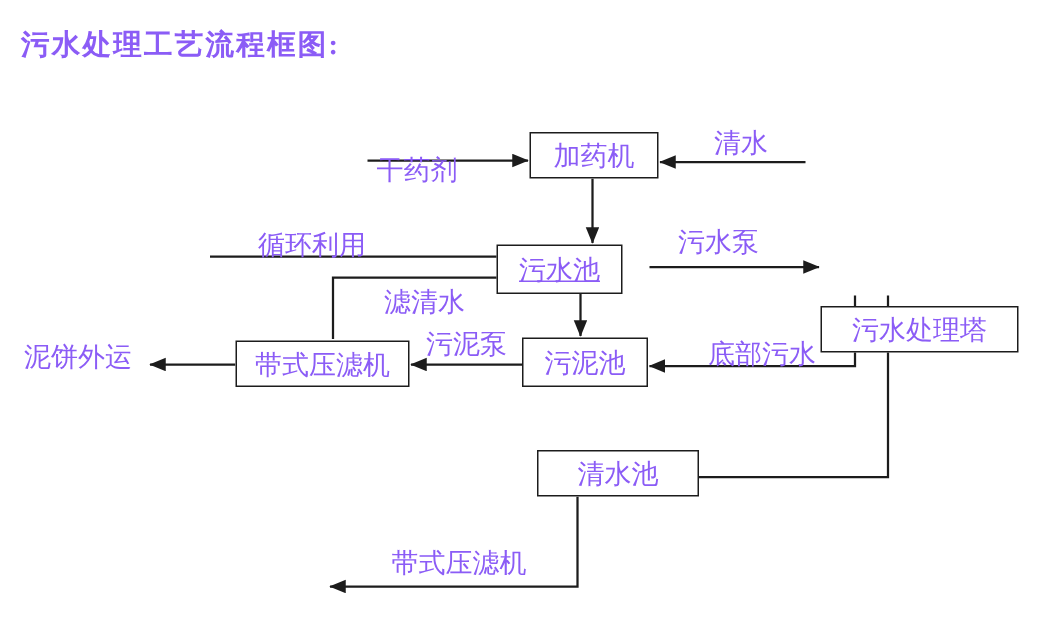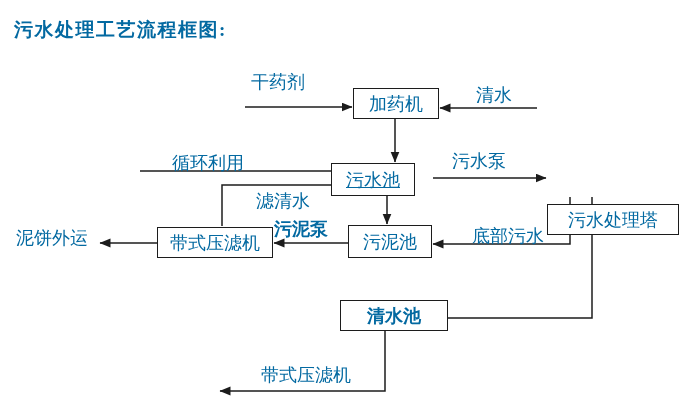--- a/index.html
+++ b/index.html
@@ -2,21 +2,21 @@
 <html><head>
 <meta charset="utf-8">
 <style>
   html, body { margin: 0; padding: 0; background: #ffffff; }
   #canvas {
     position: relative;
     width: 700px;
     height: 420px;
     background: #ffffff;
     font-family: "Liberation Sans", "DejaVu Sans", sans-serif;
-    color: #0369a1;
+    color: #8b5cf6;
     overflow: hidden;
     border-radius: 11px;
   }
   #wires { position: absolute; left: 0; top: 0; z-index: 0; }
   .title {
     position: absolute;
     left: 14px; top: 17px;
     font-size: 19px;
     font-weight: bold;
     letter-spacing: 1.5px;
@@ -41,28 +41,28 @@
     white-space: nowrap;
     z-index: 1;
     background: transparent;
   }
   
   #n-dosing   { left: 353px; top:  88px; width:  86px; height: 31px; }
   #n-sewage   { left: 331px; top: 163px; width:  84px; height: 33px; text-decoration: underline; }
   #n-tower    { left: 547px; top: 166px; width: 132px; height: 31px; margin-top: 38px; }
   #n-sludge   { left: 348px; top: 225px; width:  84px; height: 33px; }
   #n-press    { left: 157px; top: 227px; width: 116px; height: 31px; }
-  #n-clean    { left: 340px; top: 300px; width:  108px; height: 31px; font-weight: bold; }
+  #n-clean    { left: 358px; top: 300px; width:  108px; height: 31px; }
   
-  #l-dry      { left: 251px; top:  70px; text-align: center; }
+  #l-dry      { left: 251px; top:  101px; text-align: center; }
   #l-cw       { left: 476px; top:  83px; }
   #l-sand     { left: 172px; top: 151px; }
   #l-spump    { left: 452px; top: 149px; }
   #l-filtered { left: 256px; top: 189px; }
-  #l-slpump   { left: 274px; top: 217px; font-weight: bold; }
+  #l-slpump   { left: 284px; top: 217px; }
   #l-bottom   { left: 472px; top: 224px; }
   #l-mudcake  { left:  16px; top: 226px; }
   #l-recycle  { left: 261px; top: 363px; }
 </style>
 </head>
 <body>
 
 <div id="canvas">
 
   <svg id="wires" width="700" height="420" viewBox="0 0 700 420">

